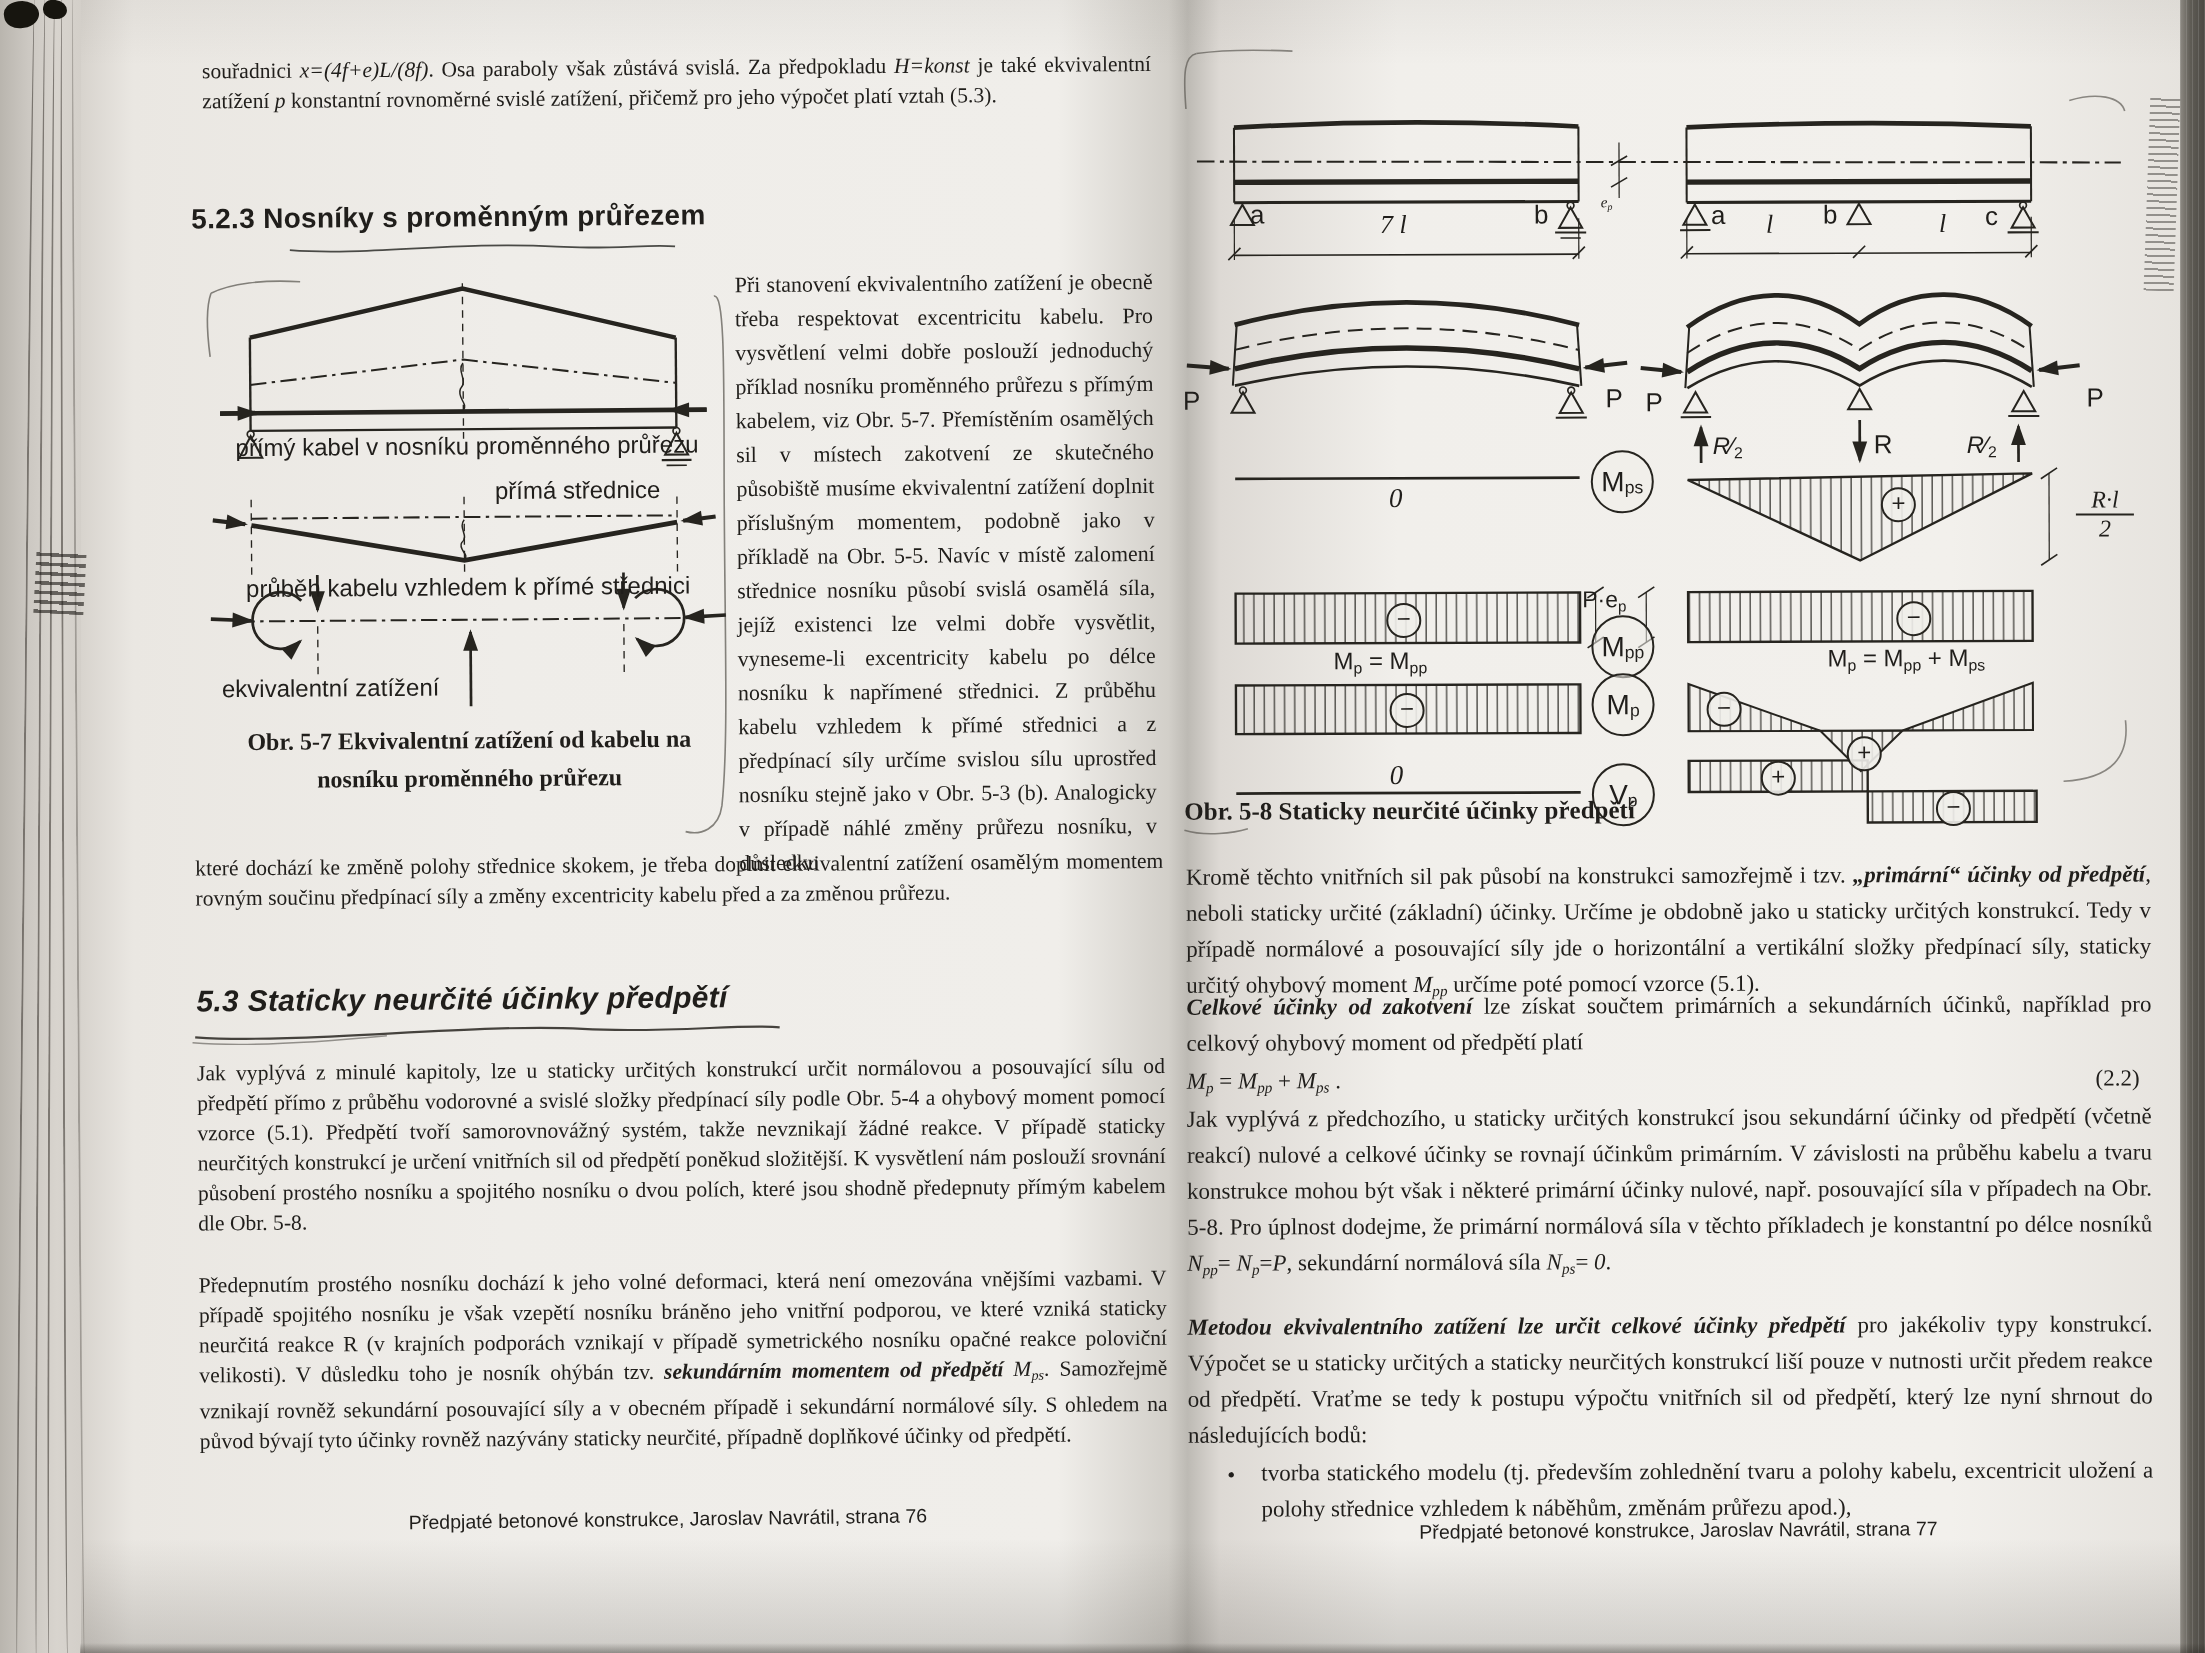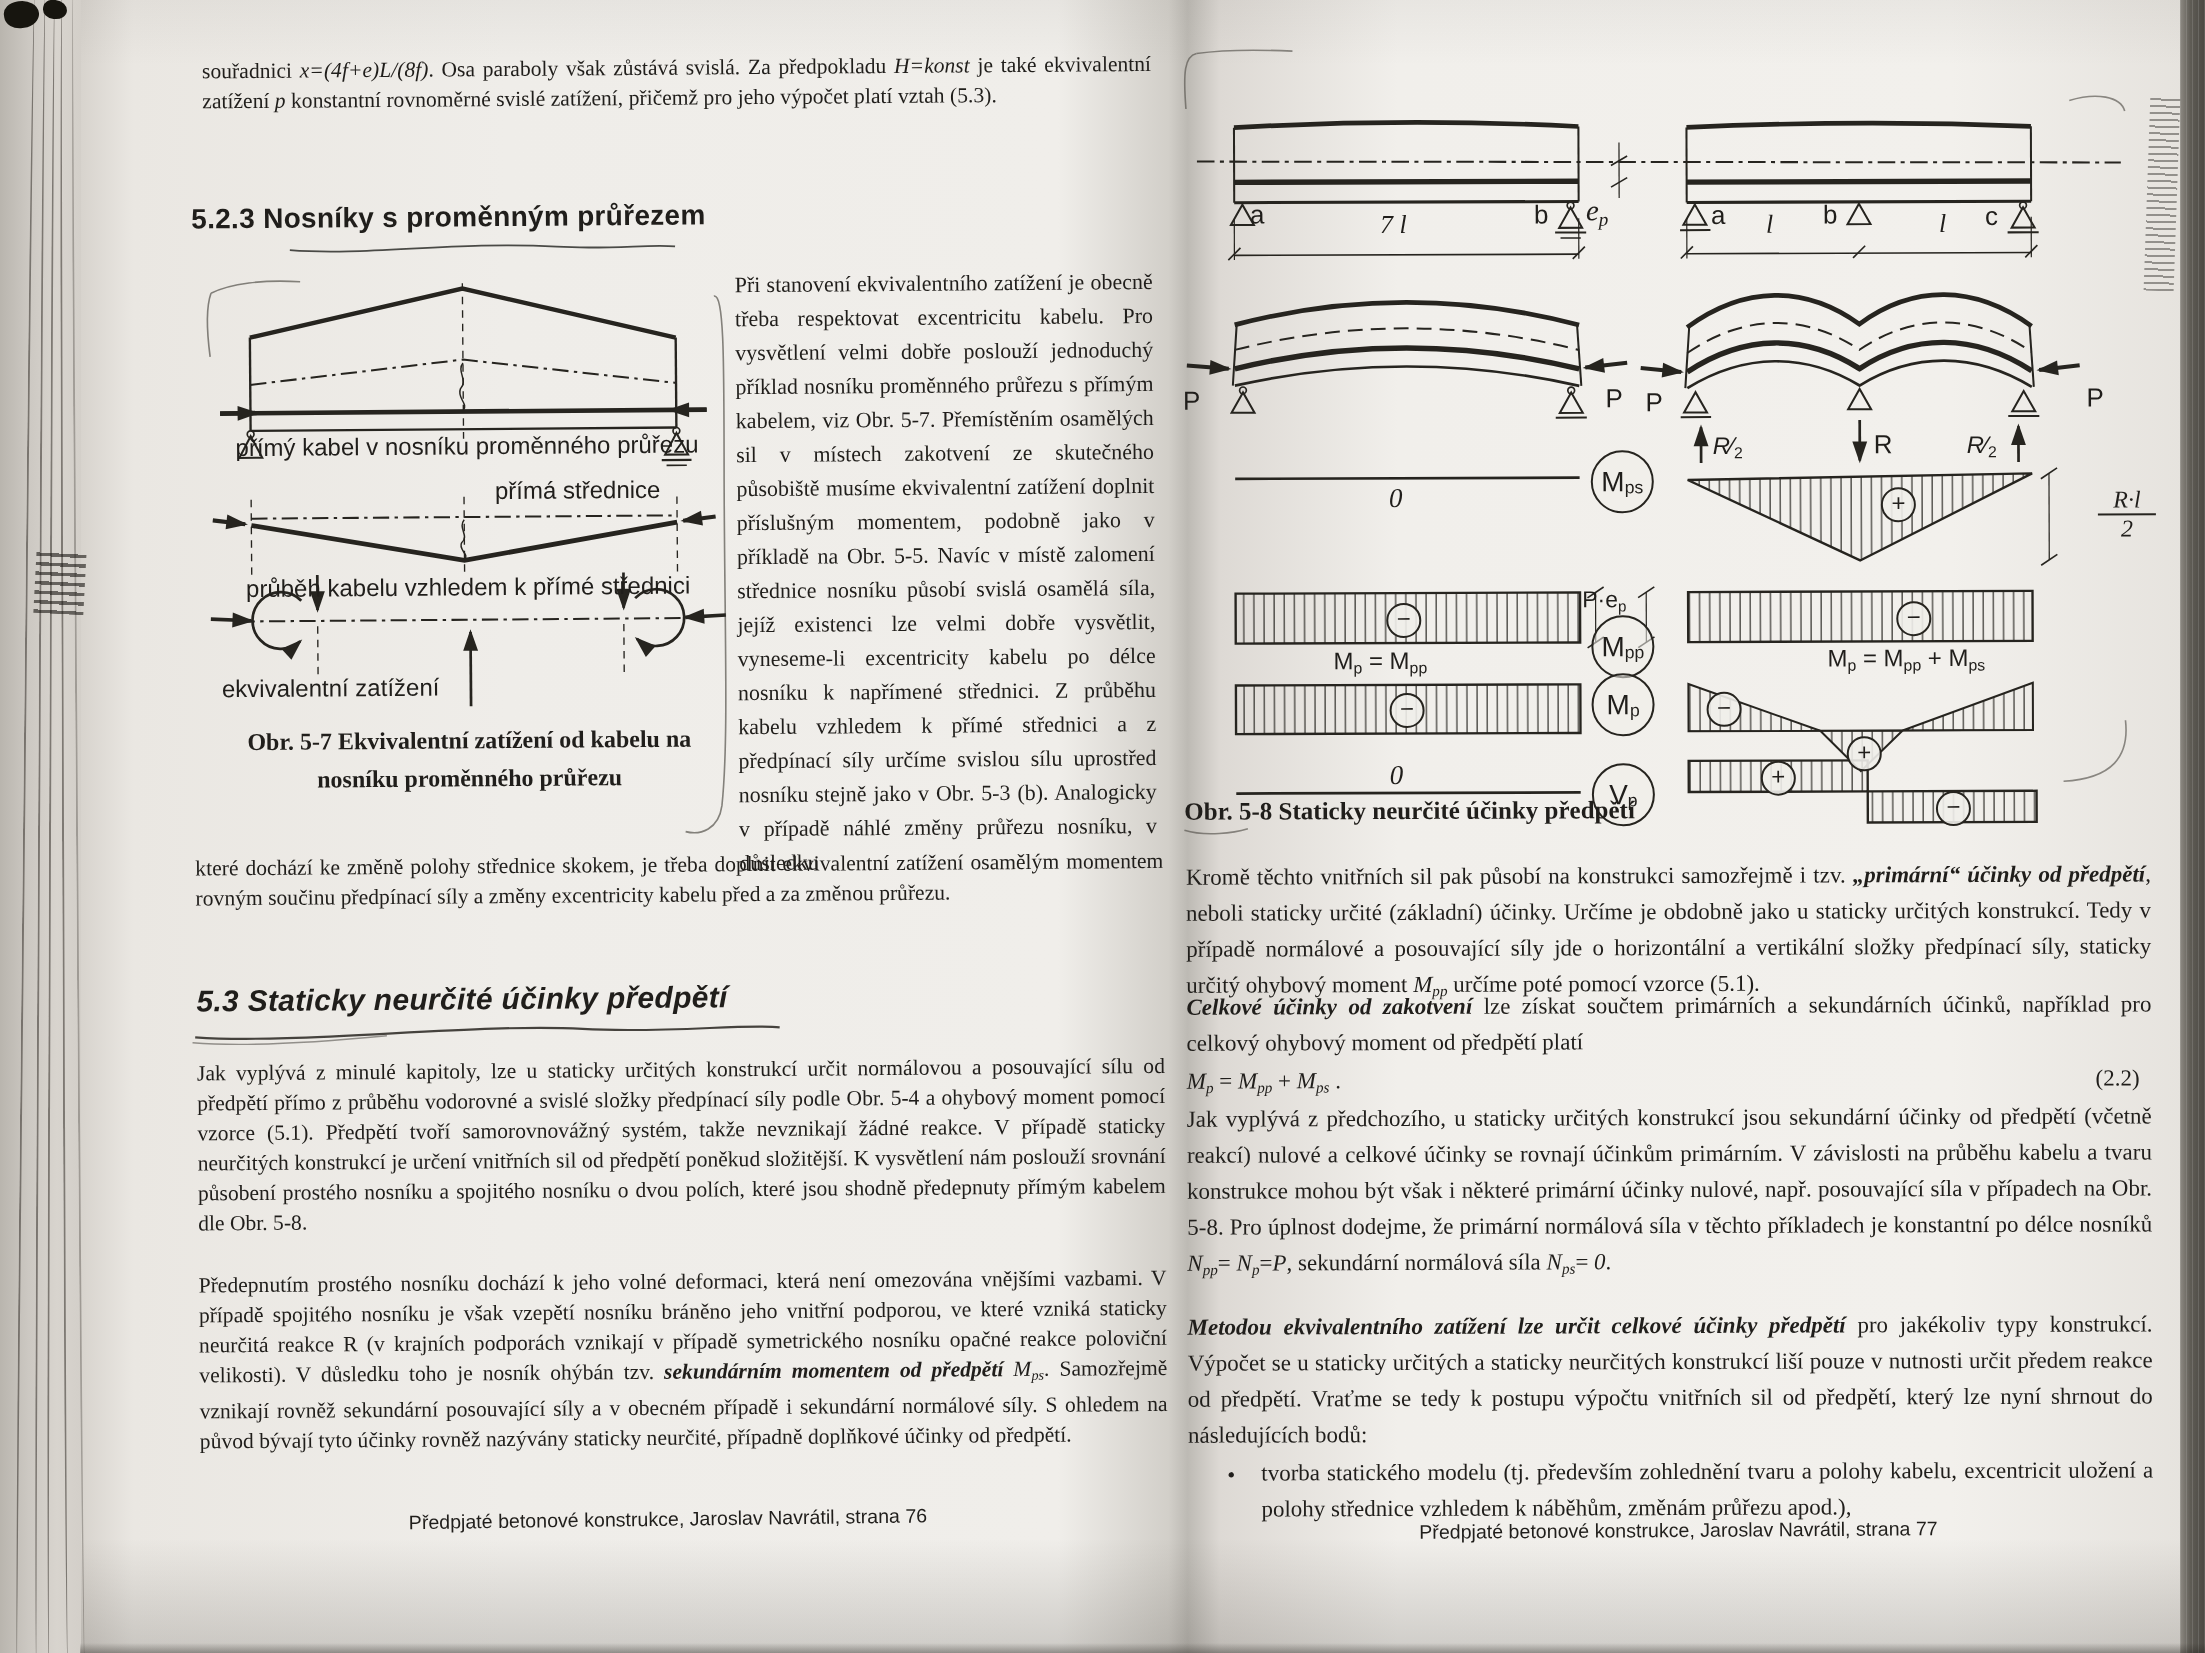--- a/index.html
+++ b/index.html
@@ -309,37 +309,37 @@
       </svg>
 
       <div class="dlab" style="left:73px;top:157px;">a</div>
       <div class="dlab" style="left:357px;top:158px;">b</div>
       <div class="dlab" style="left:534px;top:159px;">a</div>
       <div class="dlab" style="left:646px;top:159px;">b</div>
       <div class="dlab" style="left:808px;top:161px;">c</div>
       <div class="dlab-ser" style="left:203px;top:168px;">7 l</div>
       <div class="dlab-ser" style="left:589px;top:169px;">l</div>
       <div class="dlab-ser" style="left:762px;top:169px;">l</div>
-      <div class="dlab-ser" style="left:409px;top:153px;font-size:29px;"><span class="seg-i">e</span><span class="seg-sub">p</span></div>
+      <div class="dlab-ser" style="left:424px;top:153px;font-size:15px;"><span class="seg-i">e</span><span class="seg-sub">p</span></div>
 
       <div class="dlab" style="left:5.4px;top:343px;">P</div>
       <div class="dlab" style="left:428px;top:342px;">P</div>
       <div class="dlab" style="left:468px;top:346px;">P</div>
       <div class="dlab" style="left:909px;top:343px;">P</div>
       <div class="dlab" style="left:535px;top:391px;font-size:24px;"><span class="seg-i">R</span><span>⁄</span><span class="seg-sub">2</span></div>
       <div class="dlab" style="left:696px;top:389px;font-size:26px;">R</div>
       <div class="dlab" style="left:789px;top:391px;font-size:24px;"><span class="seg-i">R</span><span>⁄</span><span class="seg-sub">2</span></div>
 
       <div class="rowlab" style="left:413px;top:409px;">
         <span>M</span>
           <span class="sub">ps</span>
       </div>
       <div class="dlab-ser" style="left:211px;top:441px;font-size:27px;">0</div>
       <div class="sign" style="left:703px;top:447px;">+</div>
-      <div class="frac" style="left:920px;top:447px;width:58px;">
+      <div class="frac" style="left:898px;top:447px;width:58px;">
         <span class="num">R·l</span>
         <span class="den">2</span>
       </div>
 
       <div class="dlab" style="left:404px;top:545px;font-size:23px;"><span>P·e</span><span class="seg-sub">p</span></div>
       <div class="rowlab" style="left:413px;top:574px;">
         <span>M</span>
           <span class="sub">pp</span>
       </div>
       <div class="sign" style="left:208px;top:561px;">−</div>

